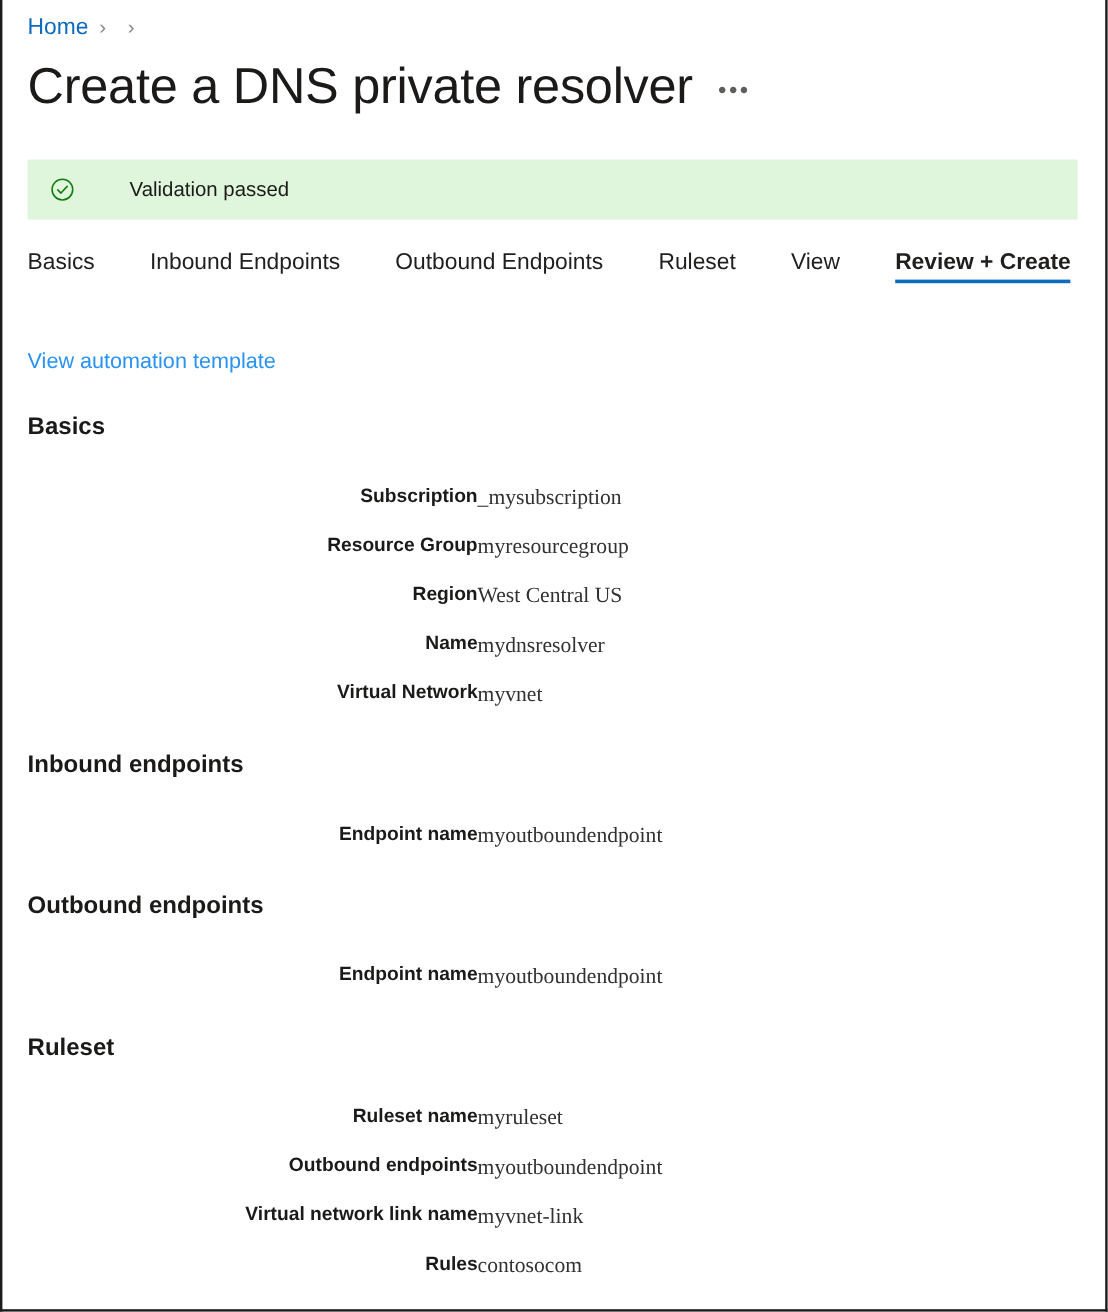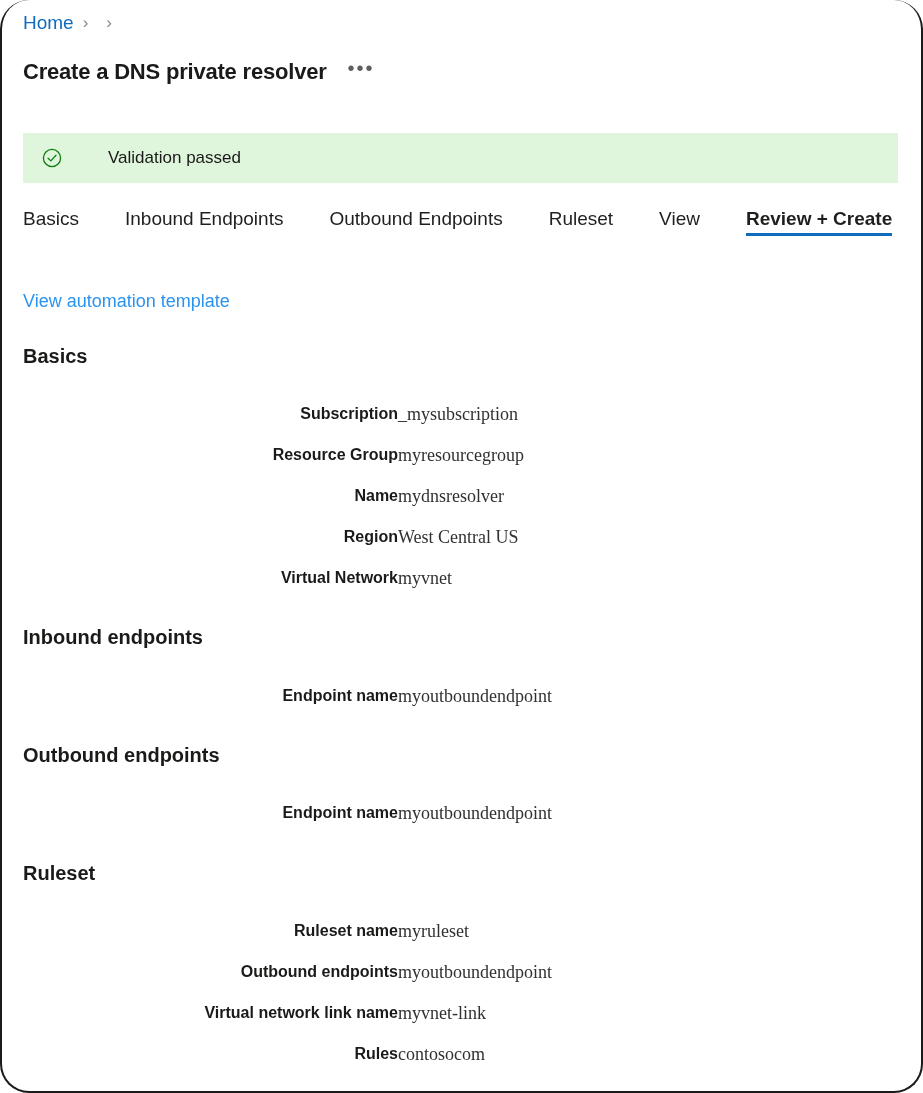--- a/index.html
+++ b/index.html
@@ -19,21 +19,20 @@
 
   
   .frame {
     position: relative;
     width: 923px;
     height: 1093px;
     background: #ffffff;
     border-left: 2px solid #1b1b1b;
     border-right: 2px solid #1b1b1b;
     border-bottom: 2px solid #1b1b1b;
-    border-radius: 29px;
   }
 
   .page {
     position: absolute;
     top: 0;
     left: 0;
     right: 0;
     bottom: 0;
     padding: 0;
   }
@@ -63,23 +62,23 @@
 
   
   .title-row {
     position: absolute;
     left: 21px;
     top: 50px;
     display: flex;
     align-items: baseline;
   }
   .page-title {
-    font-size: 22px;
+    font-size: 42px;
     line-height: 44px;
-    font-weight: 700;
+    font-weight: 400;
     color: #1b1a19;
     letter-spacing: -0.2px;
     margin: 0;
     white-space: nowrap;
   }
   .title-ellipsis {
     margin-left: 21px;
     font-size: 20px;
     color: #605e5c;
     letter-spacing: 2px;
@@ -261,26 +260,26 @@
           <tbody>
             <tr class="kv-row">
               <td class="kv-label">Subscription</td>
               <td class="kv-value">_mysubscription</td>
             </tr>
             <tr class="kv-row">
               <td class="kv-label">Resource Group</td>
               <td class="kv-value">myresourcegroup</td>
             </tr>
             <tr class="kv-row">
+              <td class="kv-label">Region</td>
+              <td class="kv-value">West Central US</td>
+            </tr>
+            <tr class="kv-row">
               <td class="kv-label">Name</td>
               <td class="kv-value">mydnsresolver</td>
-            </tr>
-            <tr class="kv-row">
-              <td class="kv-label">Region</td>
-              <td class="kv-value">West Central US</td>
             </tr>
             <tr class="kv-row">
               <td class="kv-label">Virtual Network</td>
               <td class="kv-value">myvnet</td>
             </tr>
           </tbody>
         </table>
       </div>
 
       

